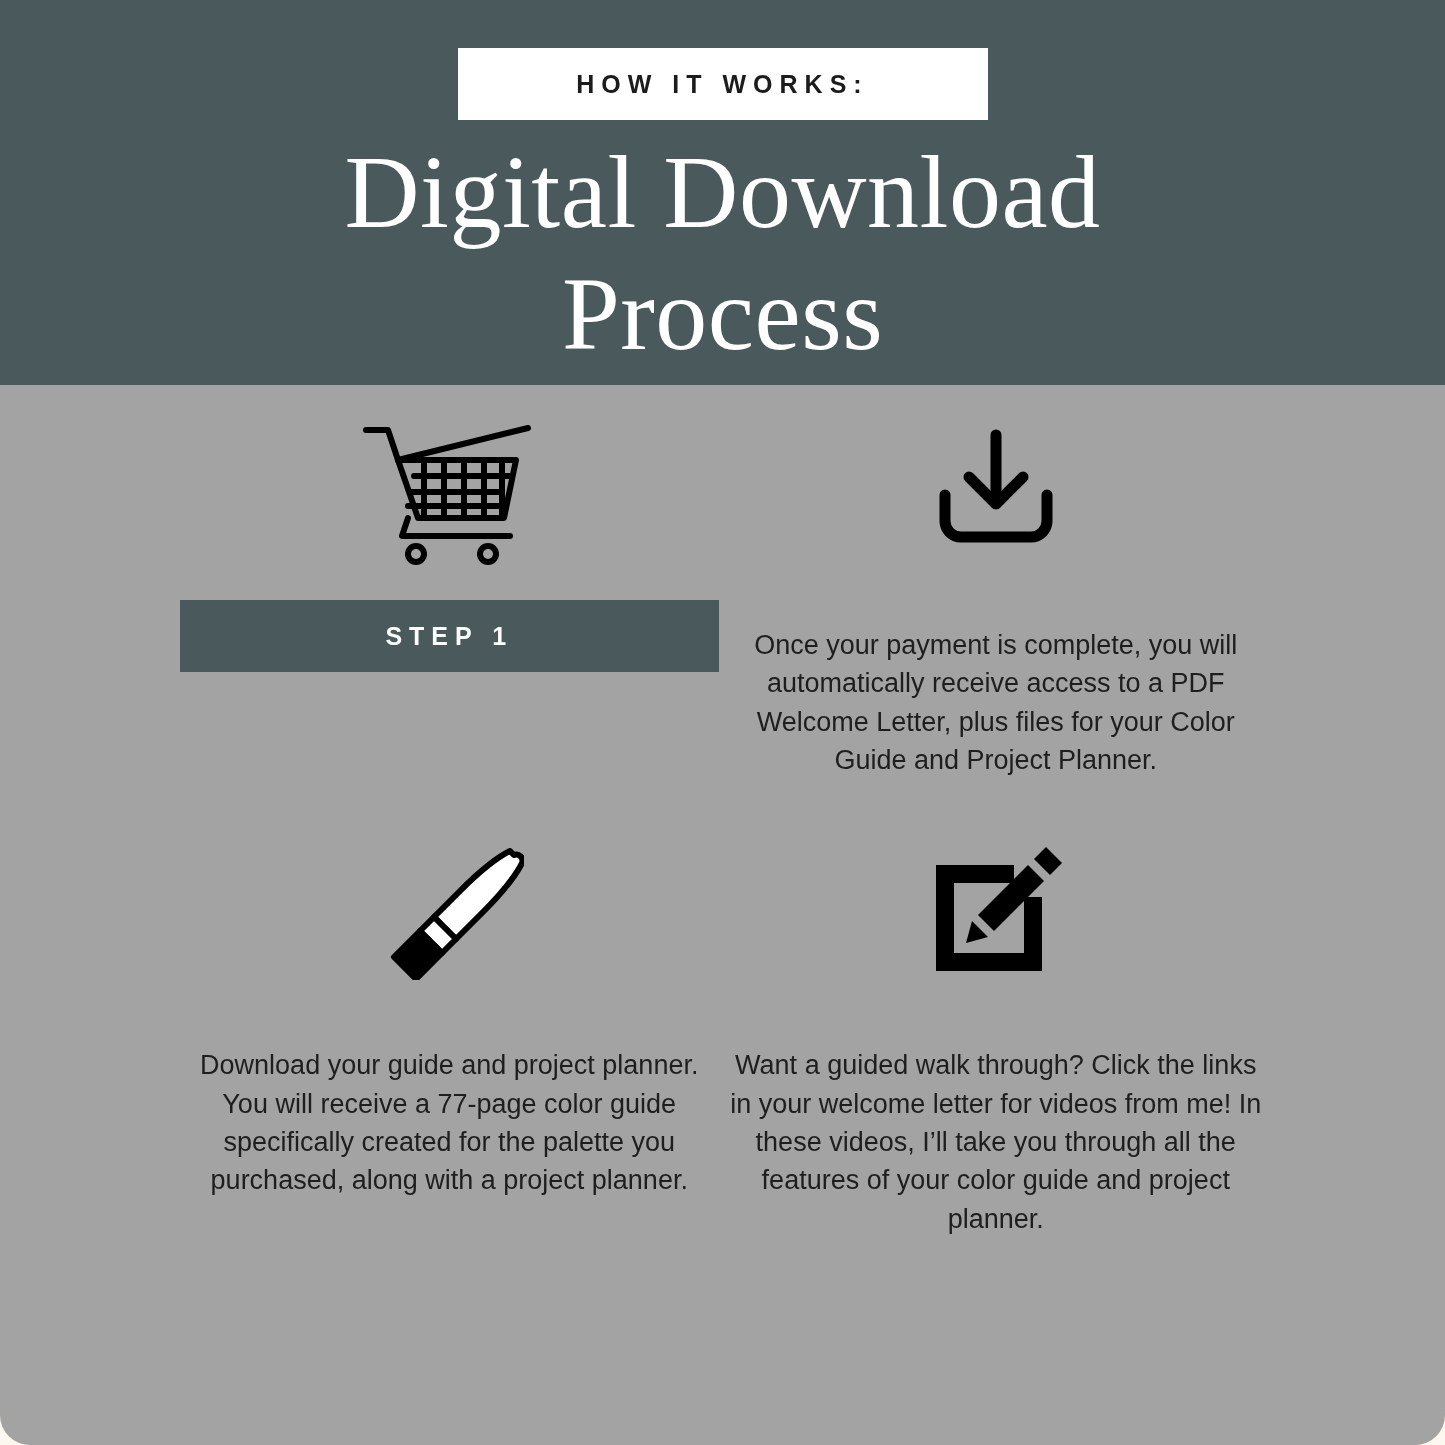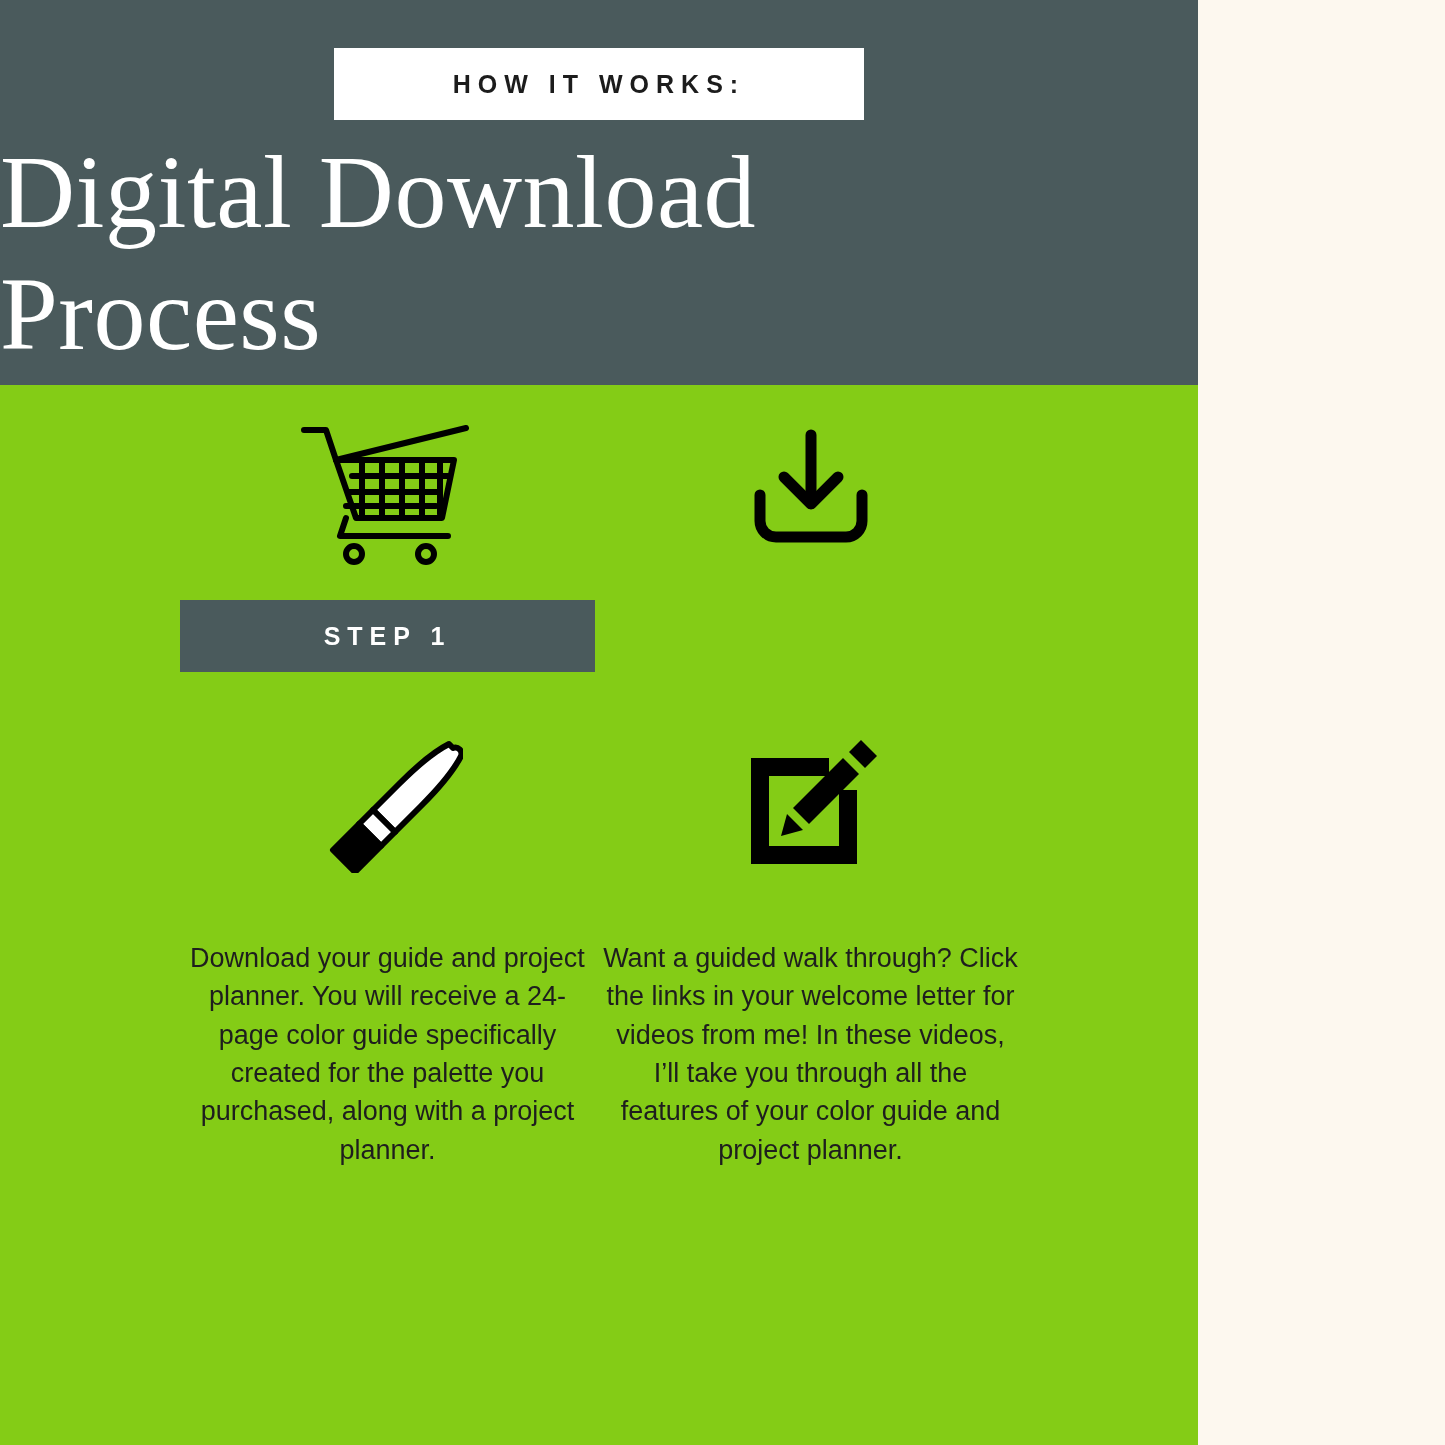--- a/index.html
+++ b/index.html
@@ -7,25 +7,26 @@
     padding: 0;
   }
   body {
     width: 1445px;
     height: 1445px;
     background: #fdf8ef;
     font-family: "Liberation Sans", sans-serif;
     overflow: hidden;
   }
   .page {
-    width: 1198px;
+    width: 1445px;
     height: 1445px;
     position: relative;
-    background: #84cc16;
+    background: #a3a3a3;
     box-sizing: border-box;
+    border-radius: 30px;
   }
   
   .header {
     background: #4a5a5c;
     height: 385px;
     width: 100%;
     position: relative;
     box-sizing: border-box;
   }
   .eyebrow-box {
@@ -46,21 +47,21 @@
     letter-spacing: 7px;
     font-weight: 600;
     color: #1c1c1c;
     text-transform: uppercase;
   }
   .headline {
     position: absolute;
     top: 140px;
     left: 0;
     width: 100%;
-    text-align: left;
+    text-align: center;
     color: #ffffff;
     font-family: "Liberation Serif", serif;
     font-size: 104px;
     line-height: 1.0;
     font-weight: 400;
     letter-spacing: 0.5px;
   }
   .headline .l2 {
     display: block;
     margin-top: 18px;
@@ -161,33 +162,34 @@
     <div class="cell r1">
       <div class="icon-wrap">
         <svg width="130" height="135" viewBox="0 0 130 135" fill="none" xmlns="http://www.w3.org/2000/svg">
           <g stroke="#000000" stroke-width="11" stroke-linecap="round" stroke-linejoin="round" fill="none">
             <path d="M65 10 V74"></path>
             <path d="M38 52 L65 79 L92 52"></path>
             <path d="M14 70 v26 a16 16 0 0 0 16 16 h70 a16 16 0 0 0 16 -16 v-26"></path>
           </g>
         </svg>
       </div>
+      <div class="step-desc">Once your payment is complete, you will automatically receive access to a PDF Welcome Letter, plus files for your Color Guide and Project Planner.</div>
     </div>
 
     <div class="cell r2">
       <div class="icon-wrap">
         <svg width="150" height="135" viewBox="0 0 150 135" fill="none" xmlns="http://www.w3.org/2000/svg">
           <g stroke="#000000" stroke-width="6" stroke-linejoin="round" stroke-linecap="round">
             <path d="M136 6 C120 14 104 28 86 46 L60 72 l22 22 26 -26 c18 -18 32 -34 40 -50 2 -5 -3 -10 -8 -8 z" fill="#ffffff"></path>
             <path d="M60 72 l22 22 -14 14 -22 -22 z" fill="#ffffff"></path>
             <path d="M46 86 l22 22 -26 26 -22 -22 z" fill="#000000"></path>
           </g>
         </svg>
       </div>
-      <div class="step-desc">Download your guide and project planner. You will receive a 24-page color guide specifically created for the palette you purchased, along with a project planner.</div>
+      <div class="step-desc">Download your guide and project planner. You will receive a 77-page color guide specifically created for the palette you purchased, along with a project planner.</div>
     </div>
 
     <div class="cell r2">
       <div class="icon-wrap">
         <svg width="135" height="135" viewBox="0 0 135 135" fill="none" xmlns="http://www.w3.org/2000/svg">
           <path d="M8 20 h78 v18 h-60 v70 h70 v-56 h18 v74 h-106 z" fill="#000000"></path>
           <path d="M118 2 l16 16 -12 12 -16 -16 z" fill="#000000"></path>
           <path d="M100 20 l16 16 -50 50 -16 -16 z" fill="#000000"></path>
           <path d="M44 76 l16 16 -22 6 z" fill="#000000"></path>
         </svg>

